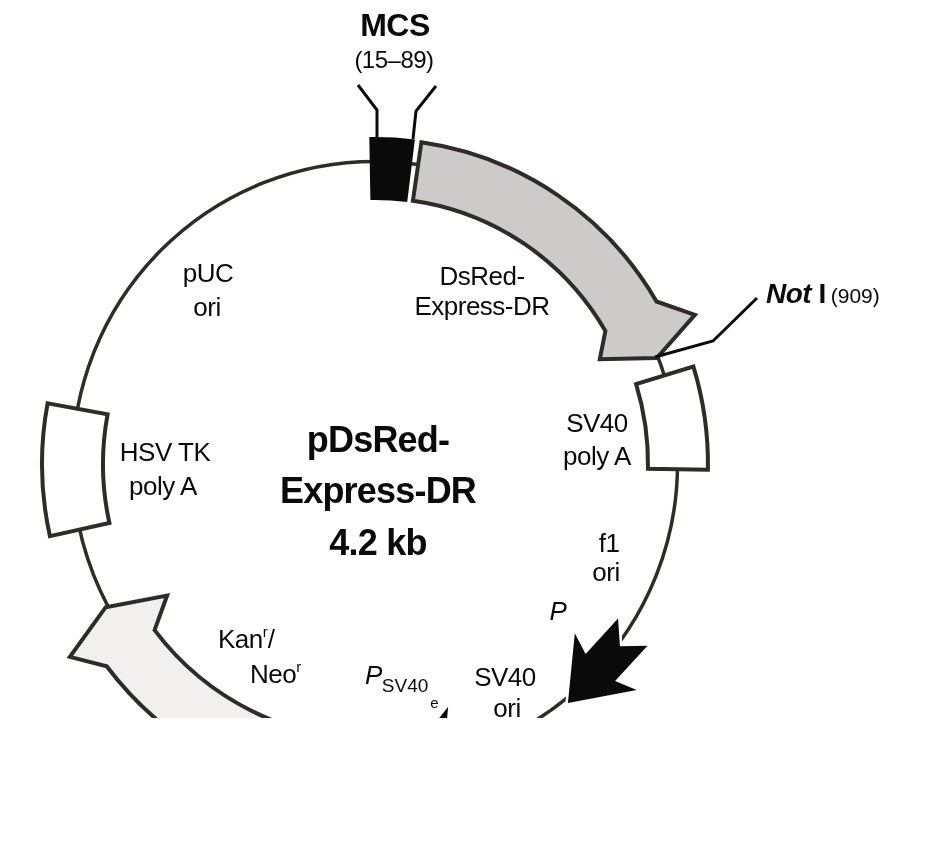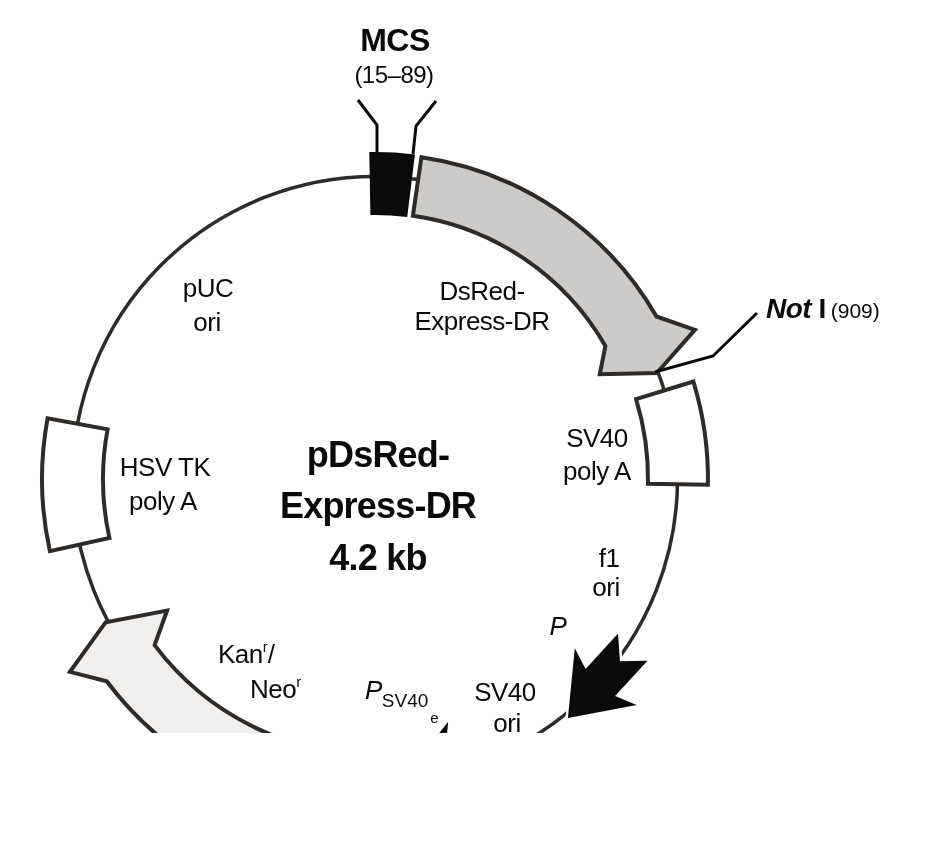--- a/index.html
+++ b/index.html
@@ -1,16 +1,16 @@
 <!DOCTYPE html>
 <html style="--outline: #2e2b28; --black: #0a0a0a; --white: #ffffff; --dsred: #cccbc9; --kanfill: #f1f0ee;"><head>
 <meta charset="utf-8">
 <style>
   html, body { margin: 0; padding: 0; background: #ffffff; }
-  .stage { position: relative; width: 935px; height: 718px; background: #fff; margin-top: 15px; }
+  .stage { position: relative; width: 935px; height: 718px; background: #fff; }
   svg { display: block; }
 
   .backbone { fill: none; stroke: var(--outline, #3a3a3a); stroke-width: 3.5; }
   .outlined { stroke: var(--outline, #2b2b2b); stroke-width: 4; stroke-linejoin: miter; }
   .dsred    { fill: var(--dsred, #cccbc9); }
   .kan      { fill: var(--kanfill, #f1f0ee); }
   .whitebox { fill: var(--white, #ffffff); }
   .blackbox { fill: var(--black, #0a0a0a); stroke: none; }
   .promoter { fill: var(--black, #0a0a0a); stroke: var(--white, #ffffff); stroke-width: 5; paint-order: stroke; }
   .leader   { fill: none; stroke: var(--black, #111111); stroke-width: 3; }

